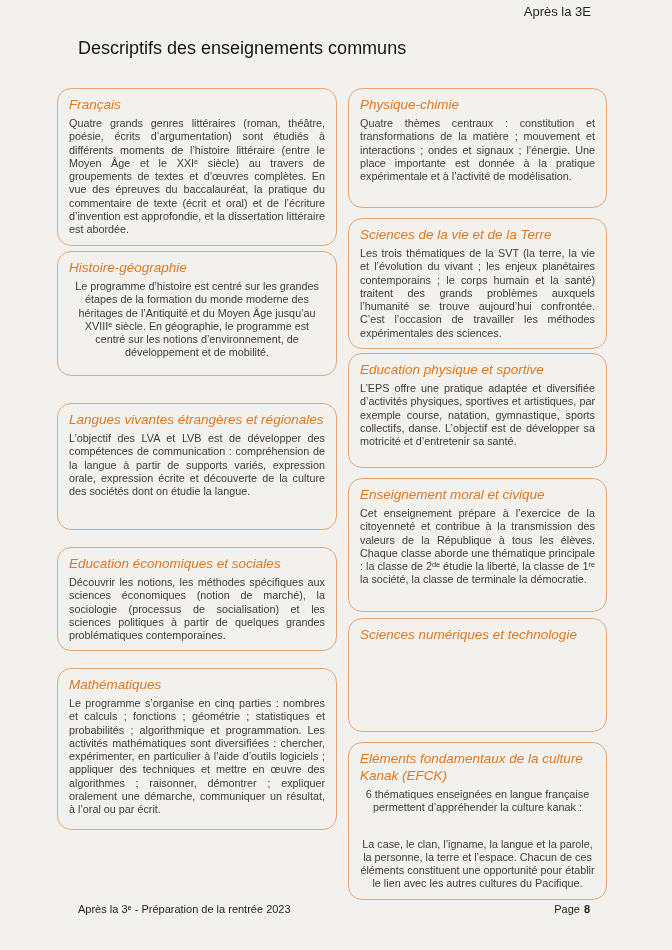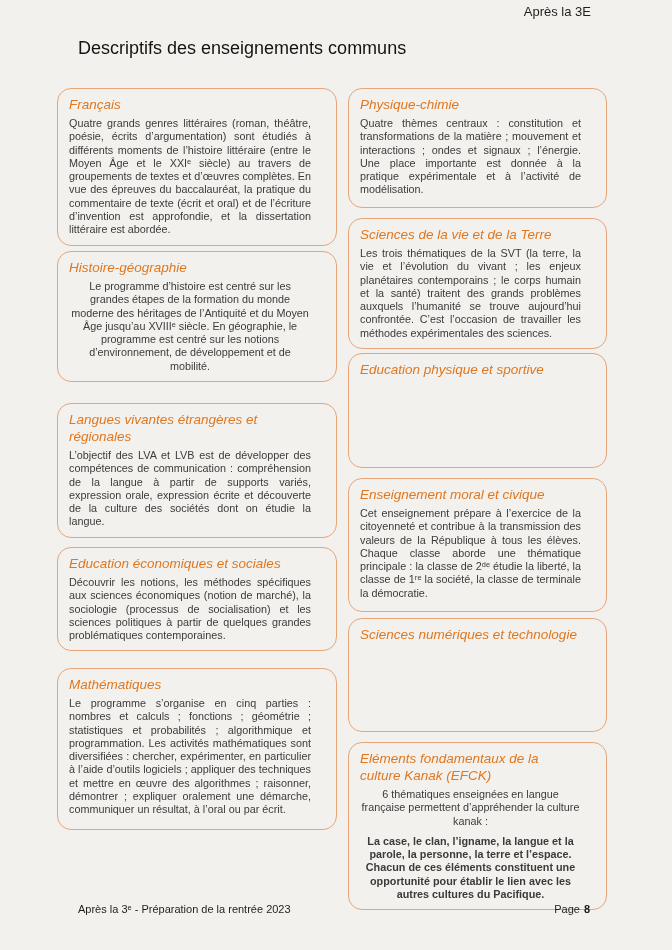--- a/index.html
+++ b/index.html
@@ -19,21 +19,21 @@
   .doc-title{
     position:absolute;top:38px;left:78px;
     font-size:18px;font-weight:normal;color:#141414;
   }
 
   .card{
     position:absolute;
     box-sizing:border-box;
     border:1.5px solid #e6a678;
     border-radius:14px;
-    padding:6px 25px 8px 11px;
+    padding:6px 11px 8px 11px;
     background:transparent;
   }
   .card-l{left:57px;width:280px;}
   .card-r{left:348px;width:259px;}
 
   .card-l1{top:88px;min-height:149px;}
   .card-l2{top:251px;min-height:125px;}
   .card-l3{top:403px;min-height:127px;}
   .card-l4{top:547px;min-height:97px;}
   .card-l5{top:668px;min-height:162px;}
@@ -53,21 +53,21 @@
     font-weight:normal;
     color:#e0771f;
   }
   .card p{
     margin:0;
     font-size:10.8px;
     line-height:13.3px;
     text-align:justify;
     color:#3b3b3b;
   }
-  .card p + p{margin-top:7px;font-weight:bold;}
+  .card p + p{margin-top:23px;}
   .card.align-left p{text-align:center;}
 
   .footer-left{
     position:absolute;top:903px;left:78px;
     font-size:11px;color:#1f1f1f;
   }
   .footer-page{
     position:absolute;top:903px;right:82px;
     font-size:11px;color:#1f1f1f;
   }
@@ -122,20 +122,23 @@
         </div>
     </section>
       <section class="card card-r card-r2">
       <h2>Sciences de la vie et de la Terre</h2>
       <div>
           <p>Les trois thématiques de la SVT (la terre, la vie et l’évolution du vivant ; les enjeux planétaires contemporains ; le corps humain et la santé) traitent des grands problèmes auxquels l’humanité se trouve aujourd’hui confrontée. C’est l’occasion de travailler les méthodes expérimentales des sciences.</p>
         </div>
     </section>
       <section class="card card-r card-r3">
       <h2>Education physique et sportive</h2>
+      <div>
+          <p>L’EPS offre une pratique adaptée et diversifiée d’activités physiques, sportives et artistiques, par exemple course, natation, gymnastique, sports collectifs, danse. L’objectif est de développer sa motricité et d’entretenir sa santé.</p>
+        </div>
     </section>
       <section class="card card-r card-r4">
       <h2>Enseignement moral et civique</h2>
       <div>
           <p>Cet enseignement prépare à l’exercice de la citoyenneté et contribue à la transmission des valeurs de la République à tous les élèves. Chaque classe aborde une thématique principale : la classe de 2ᵈᵉ étudie la liberté, la classe de 1ʳᵉ la société, la classe de terminale la démocratie.</p>
         </div>
     </section>
       <section class="card card-r card-r5">
       <h2>Sciences numériques et technologie</h2>
     </section>

